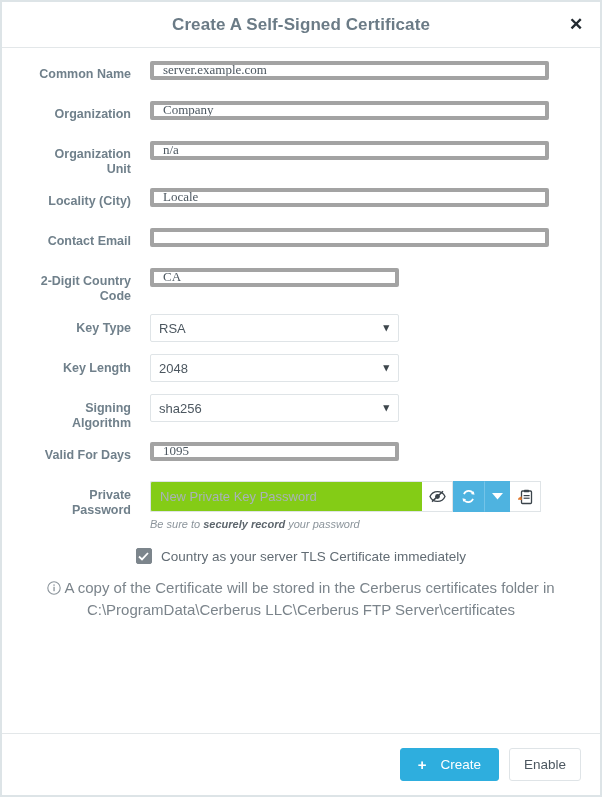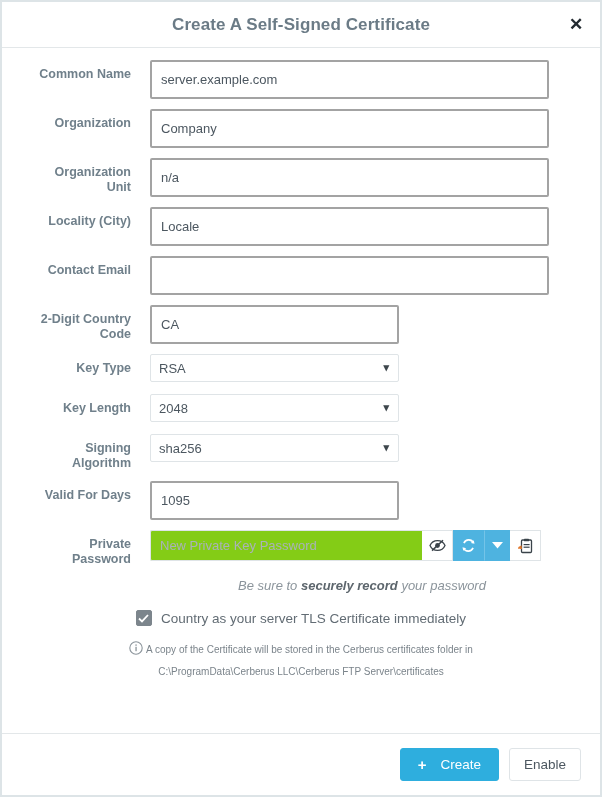--- a/index.html
+++ b/index.html
@@ -88,29 +88,29 @@
     color: #70808b;
     line-height: 15px;
     padding-top: 7px;
   }
   .field-area {
     flex: 1 1 auto;
   }
 
   .txt-input {
     box-sizing: border-box;
-    height: 39px;
+    height: 19px;
     width: 399px;
     padding: 4px 9px;
-    border: 2px solid #a3a3a3;
+    border: 4px solid #a3a3a3;
     border-radius: 2px;
     background: #ffffff;
     font-size: 13px;
     color: #4c5760;
-    font-family: Liberation Sans, sans-serif;
+    font-family: Liberation Serif, serif;
     outline: none;
   }
   .txt-input::placeholder { color: #a9b2b9; }
   .txt-input.wide { width: 399px; }
   .txt-input.mid { width: 249px; }
 
   select.sel-input {
     box-sizing: border-box;
     height: 28px;
     width: 249px;
@@ -177,26 +177,25 @@
     padding: 0;
   }
   .ibtn.blue {
     background: #4eb3e0;
     border-color: #4eb3e0;
   }
   .ibtn.blue.caret { width: 26px; border-left: 1px solid #74c4e8; }
   .ibtn svg { display: block; }
 
   .pwd-hint {
-    margin-top: 17px;
-    font-size: 13px;
+    margin-top: 4px;
+    font-size: 11px;
     font-style: italic;
     color: #8b949b;
     line-height: 16px;
-    text-align: center;
   }
   .pwd-hint b { font-weight: bold; color: #5d666d; }
 
   
   .cb-row {
     display: flex;
     align-items: center;
     justify-content: center;
     margin-top: 16px;
     margin-bottom: 6px;
@@ -218,21 +217,21 @@
   .cb-label {
     font-size: 13.5px;
     color: #626c74;
     cursor: pointer;
   }
 
   
   .note {
     margin-top: 14px;
     text-align: center;
-    font-size: 10px;
+    font-size: 15px;
     color: #7b848b;
     line-height: 20px;
     padding: 0 18px;
   }
   .note .info-ico {
     display: inline-block;
     vertical-align: -2px;
     margin-right: 3px;
   }
 

